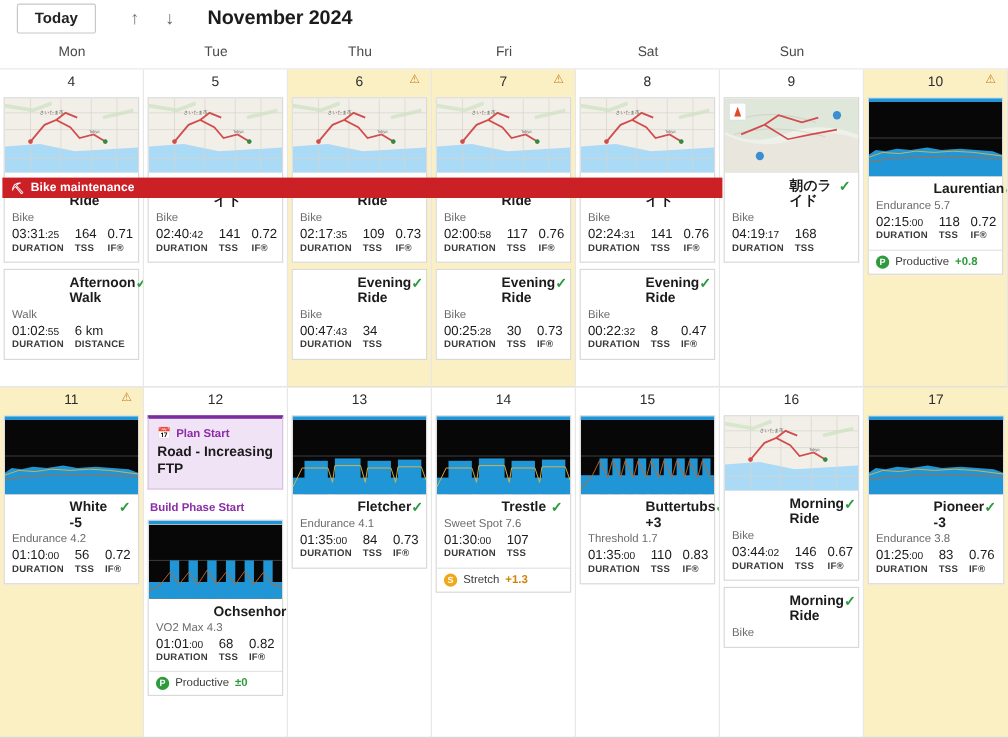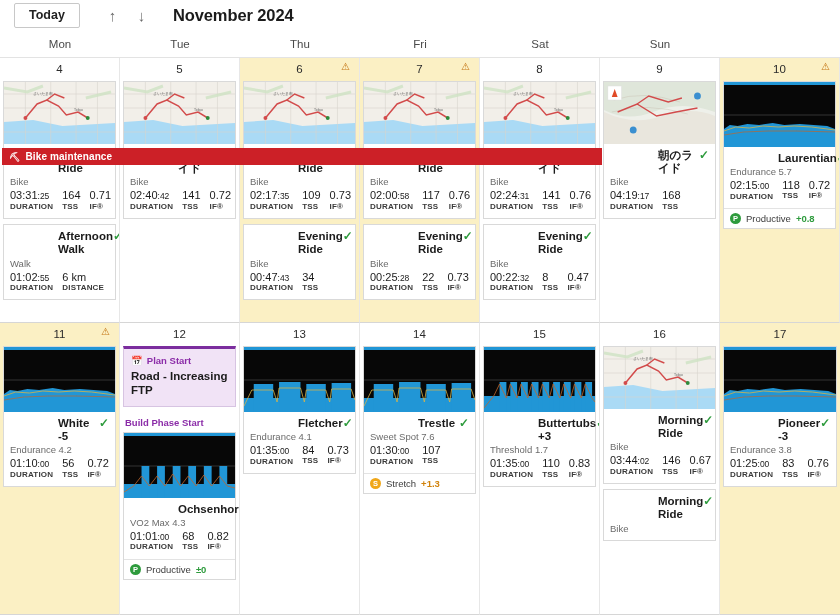--- a/index.html
+++ b/index.html
@@ -491,21 +491,21 @@
             <span class="card-title">Evening Ride</span>
             <span class="check">✓</span>
           </div>
           <div class="card-sub">Bike</div>
               <div class="metrics">
                 <div class="metric">
               <div class="mv"><span>00:25</span><span class="sec">:28</span></div>
               <div class="ml">DURATION</div>
             </div>
                 <div class="metric">
-              <div class="mv"><span>22</span></div>
+              <div class="mv"><span>30</span></div>
               <div class="ml">TSS</div>
             </div>
                 <div class="metric">
               <div class="mv"><span>0.73</span></div>
               <div class="ml">IF®</div>
             </div>
               </div>
             </div>
           </div>
         </div>

